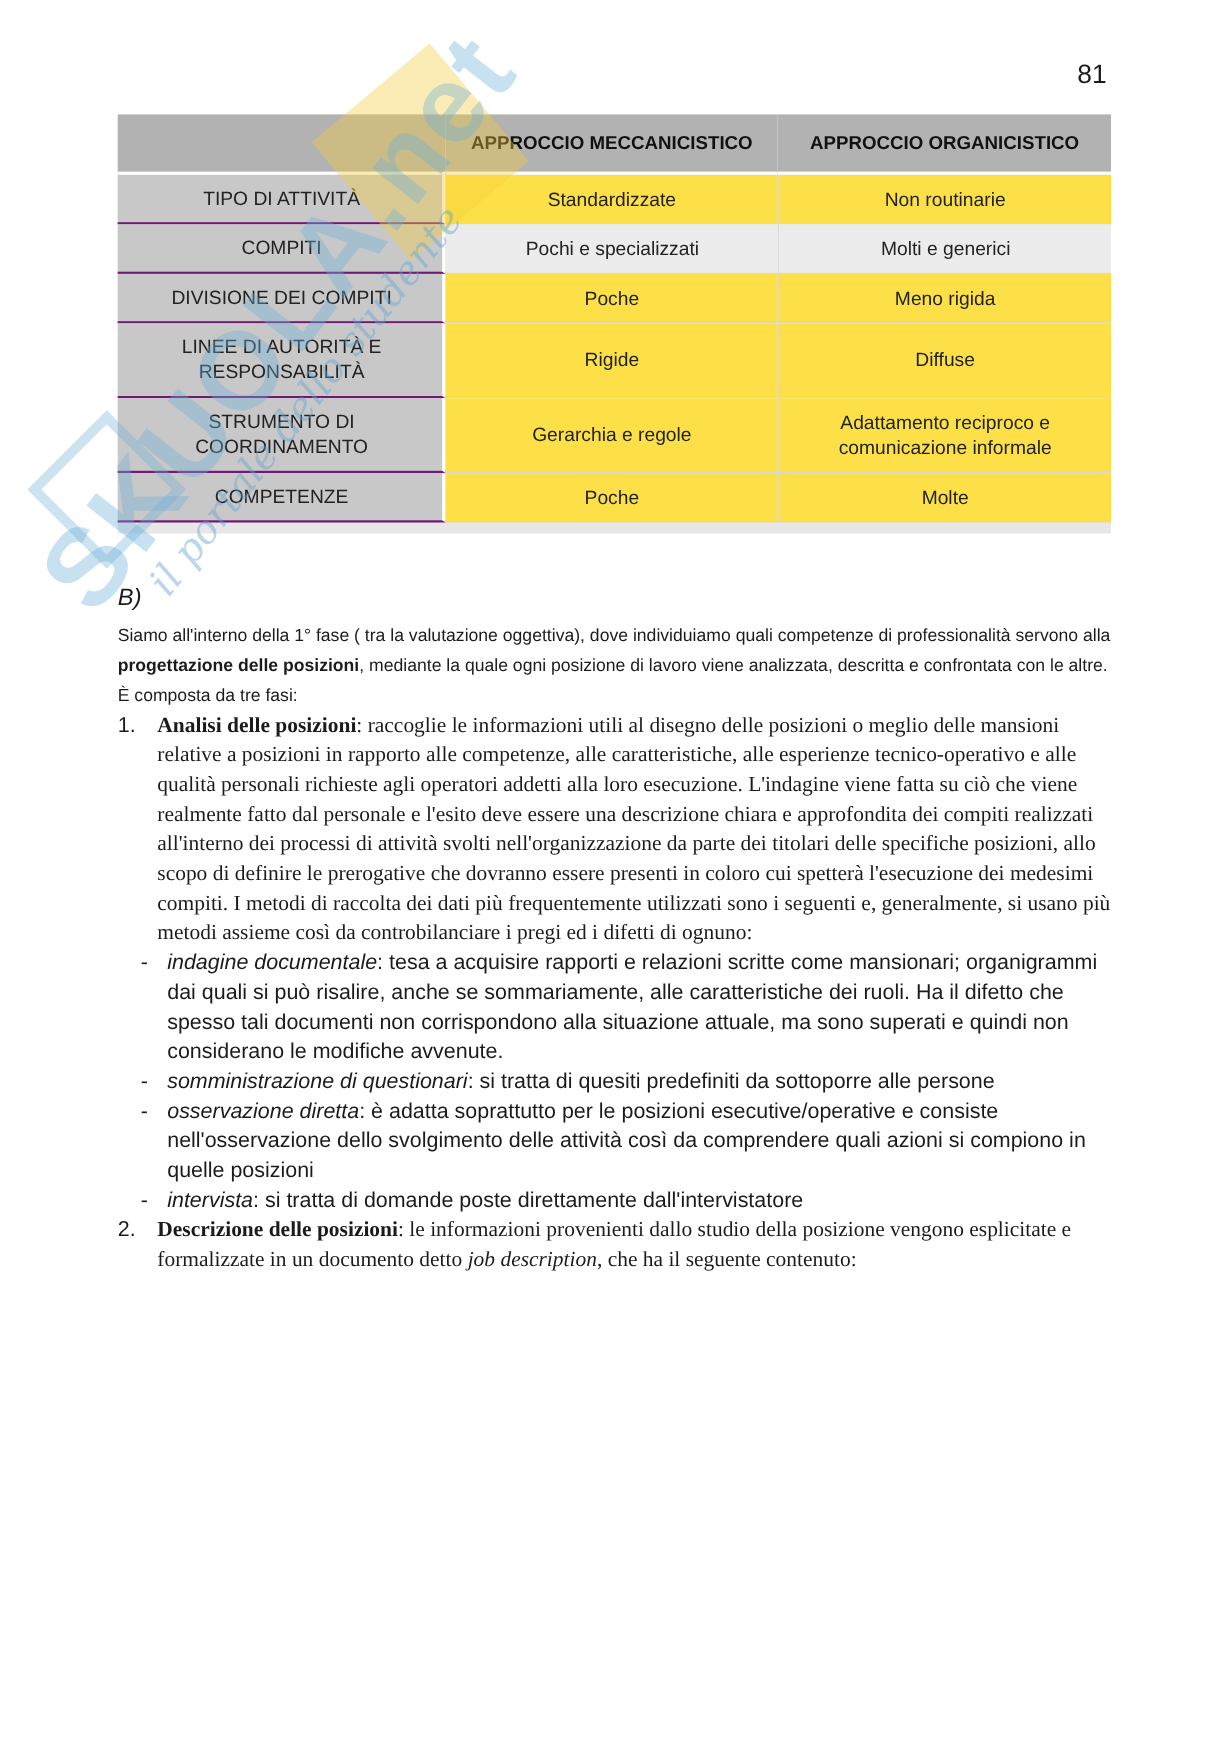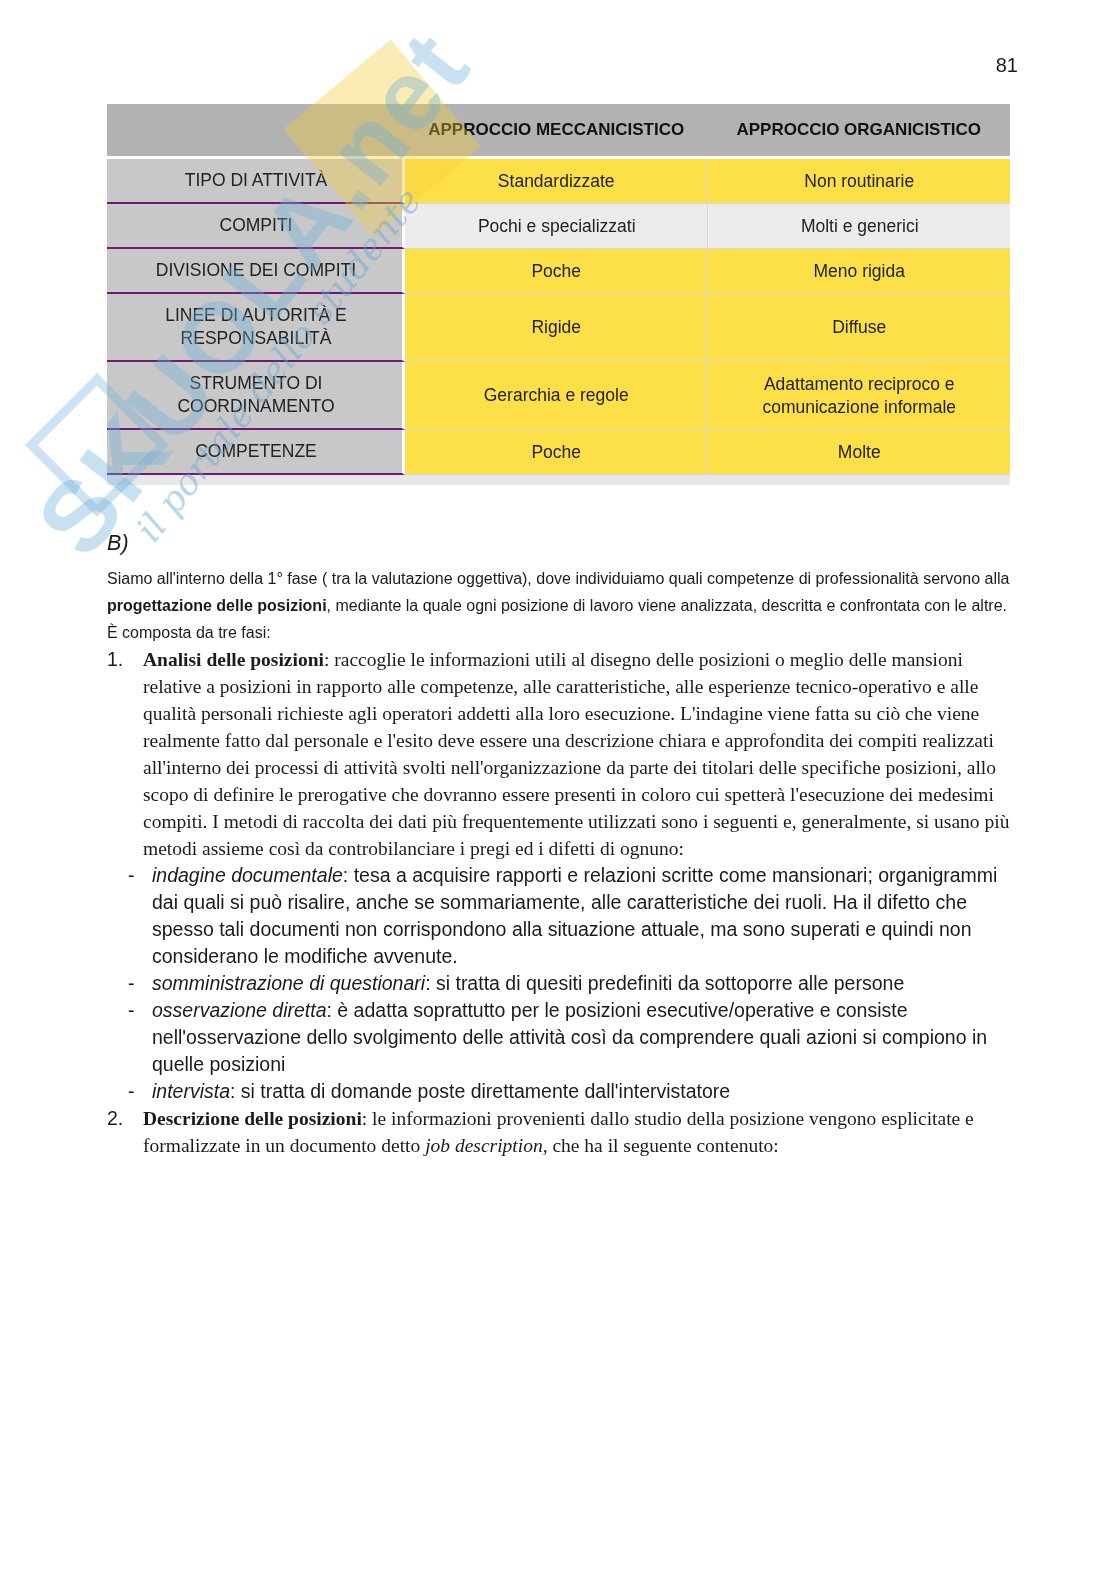--- a/index.html
+++ b/index.html
@@ -13,22 +13,22 @@
   .page {
     position:relative;
     width:1116px;
     height:1579px;
     background:#ffffff;
     overflow:hidden;
   }
   .page-number {
     position:absolute;
     top:54px;
-    right:98px;
-    font-size:20px;
+    right:110px;
+    font-size:24px;
     color:#1b1b1b;
     z-index:2;
   }
   .content {
     position:absolute;
     left:107px;
     top:104px;
     width:903px;
     z-index:1;
   }

